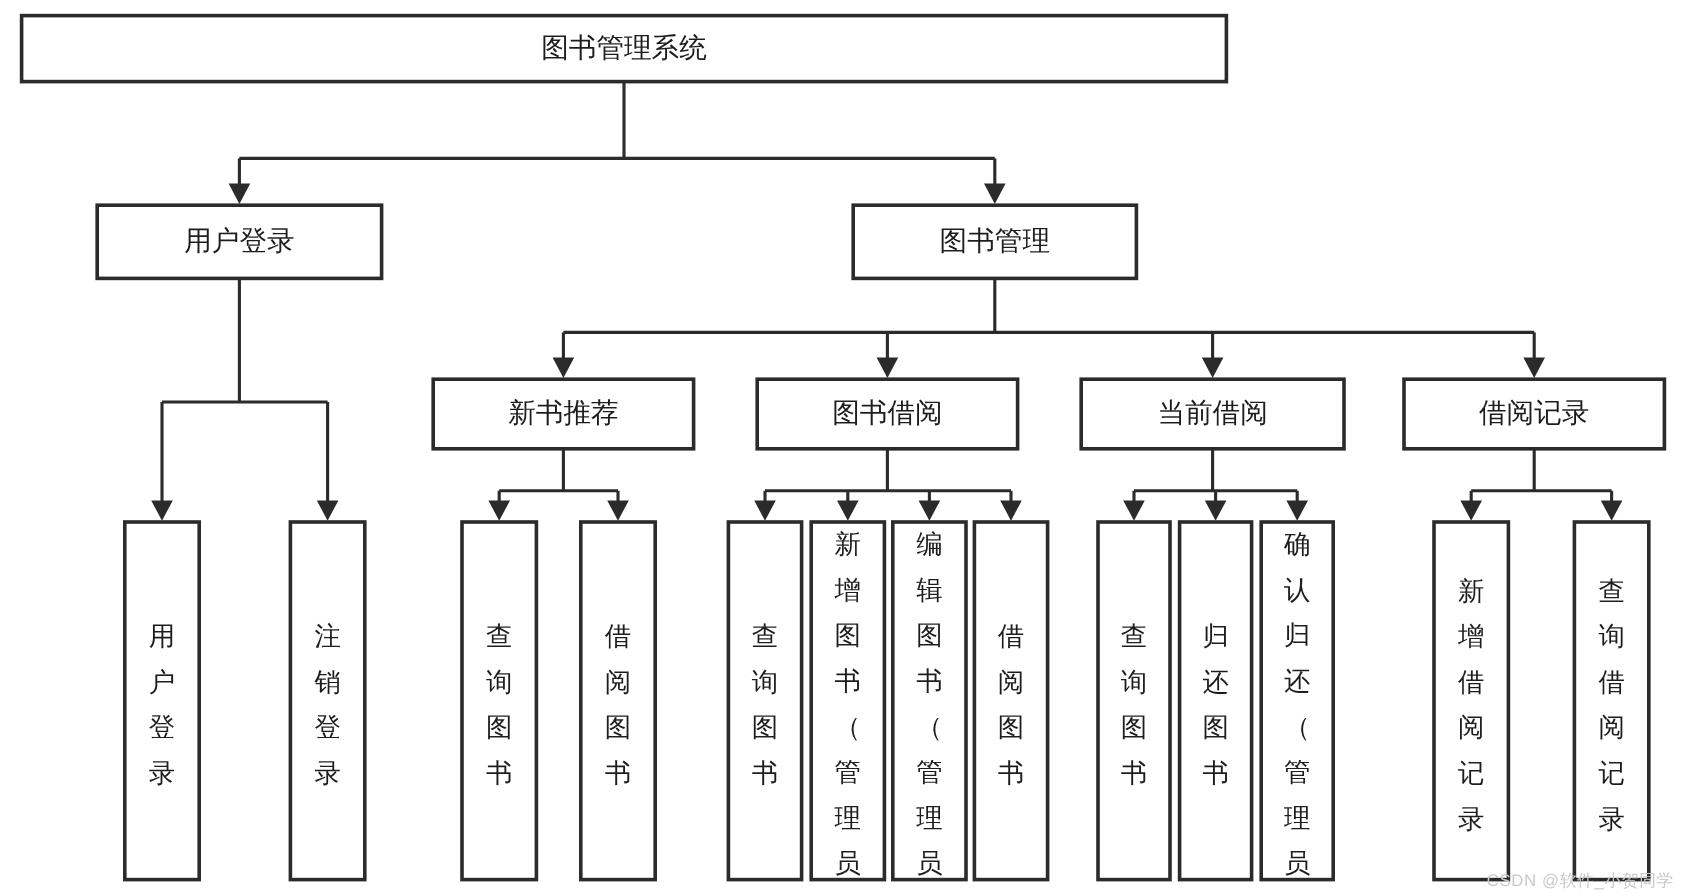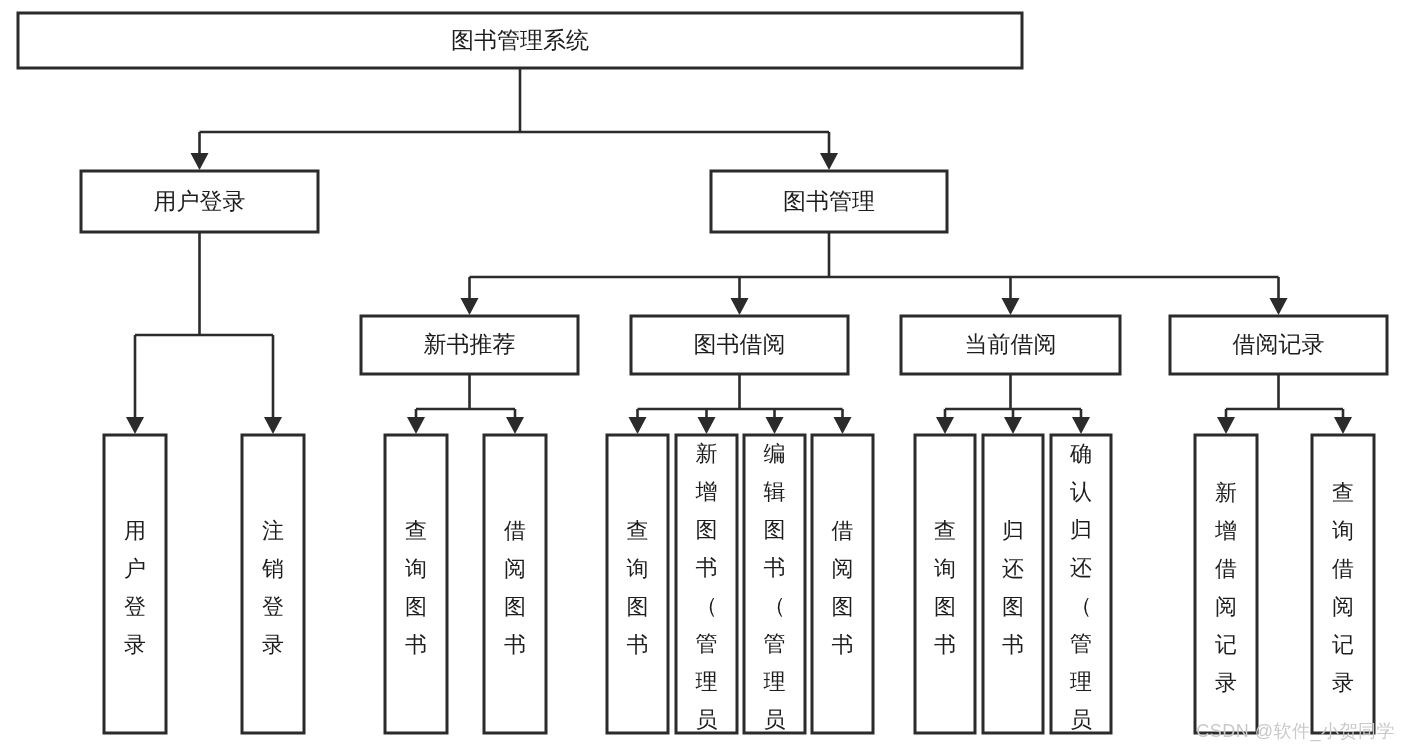--- a/index.html
+++ b/index.html
@@ -23,21 +23,21 @@
   .node-label-v{
     font-family:"Liberation Sans","DejaVu Sans",sans-serif;
     fill:#1d1d1d;
     font-size:22px;
     text-anchor:middle;
   }
   .watermark{
     position:absolute;
     right:10px;bottom:4px;
     font-family:"Liberation Sans","DejaVu Sans",sans-serif;
-    font-size:18px;
+    font-size:14px;
     color:#c9c9c9;
     white-space:nowrap;
     letter-spacing:0.5px;
   }
 </style>
 </head>
 <body>
 
 <div id="diagram-root">
   <svg class="diagram" viewBox="0 0 1405 747">

